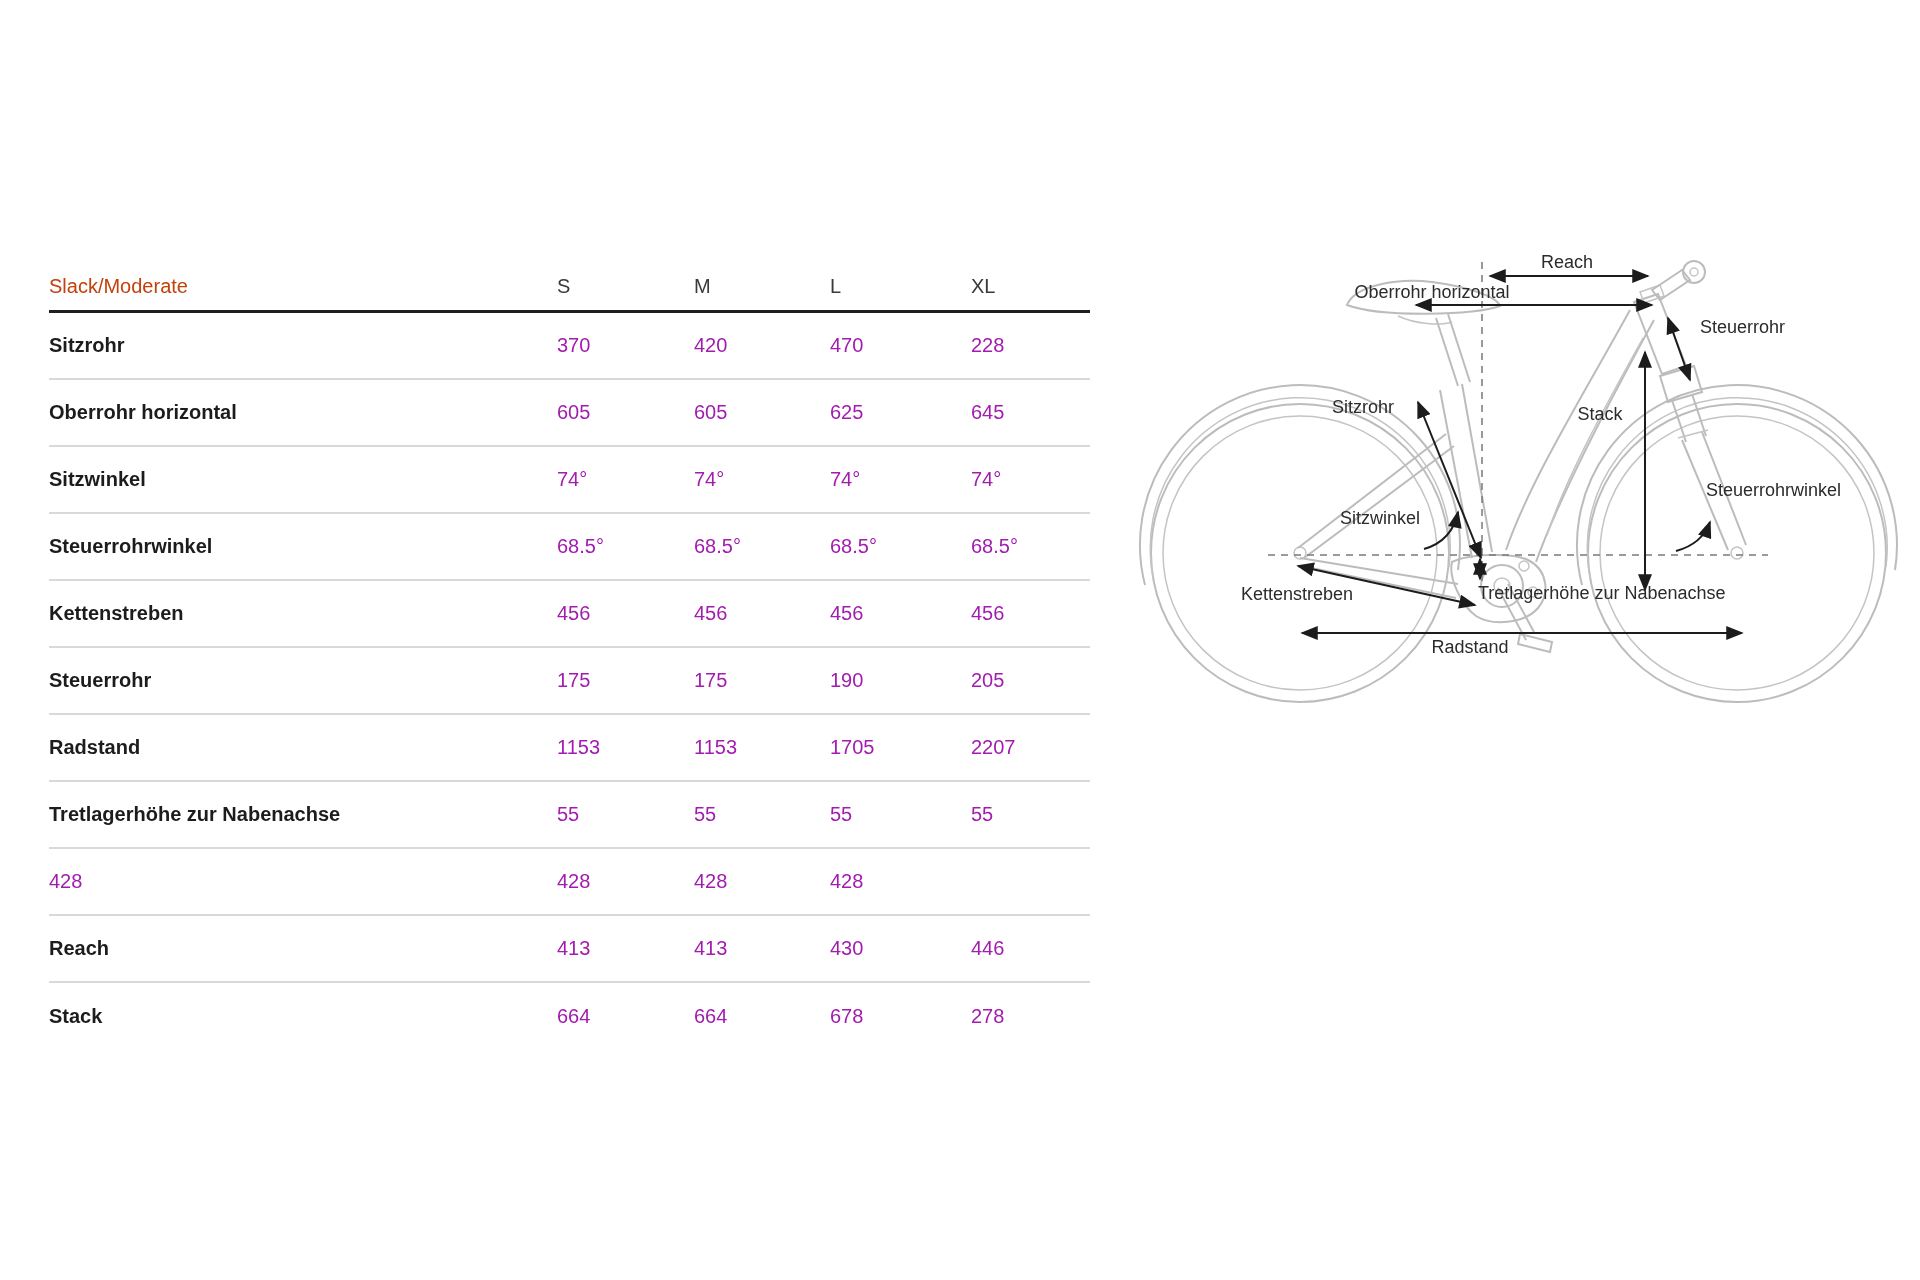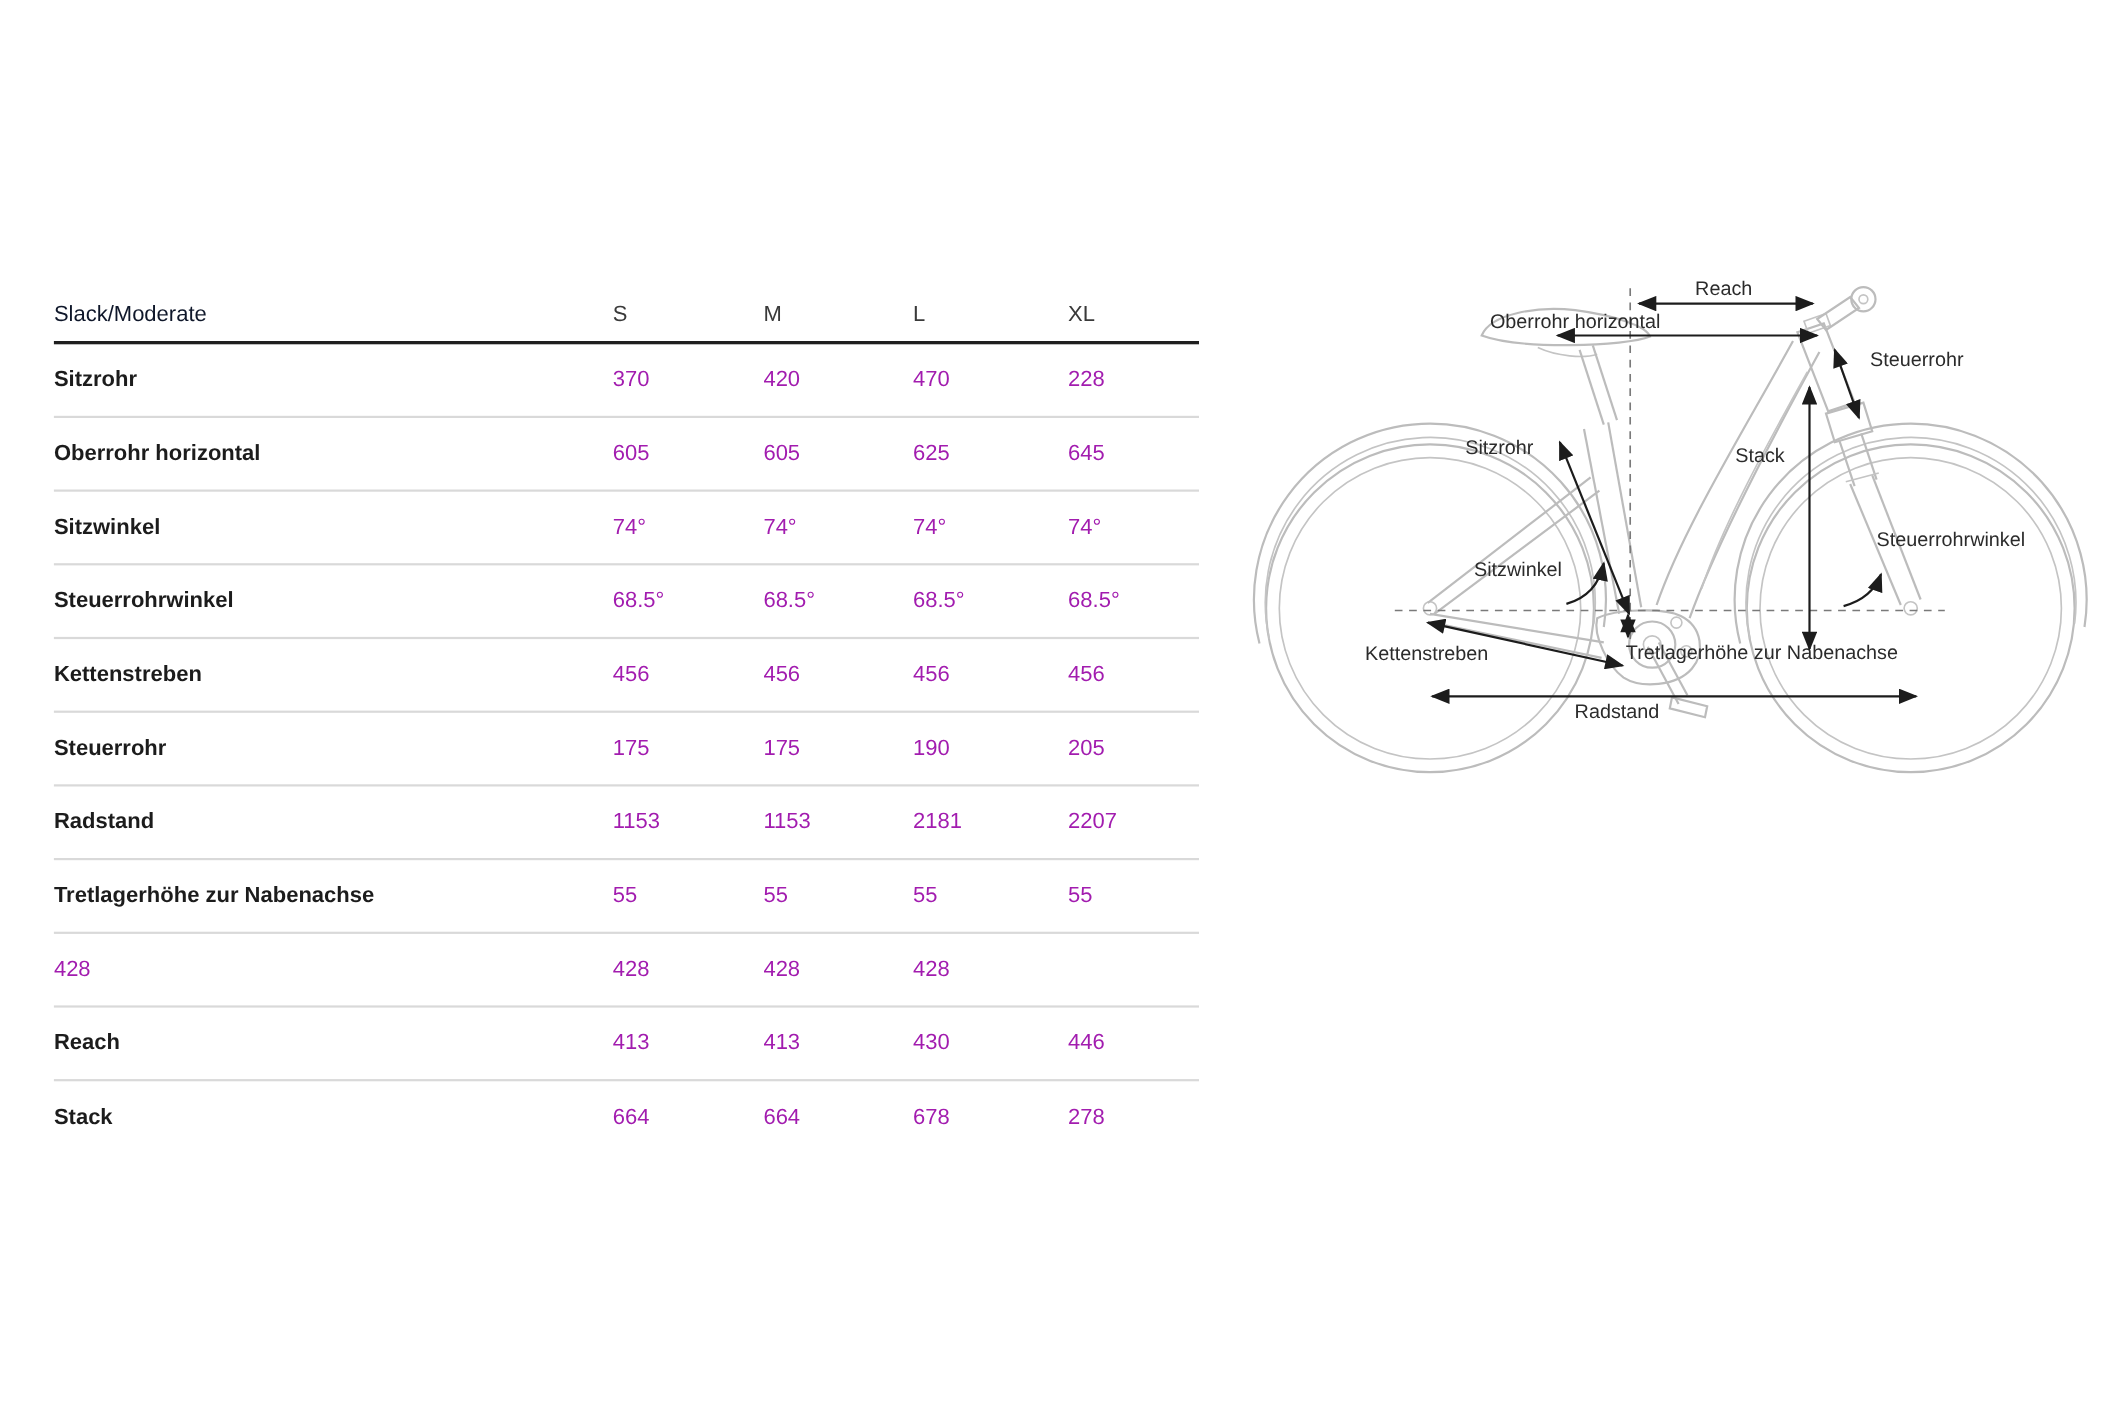--- a/index.html
+++ b/index.html
@@ -4,21 +4,21 @@
 <style>
   * { margin:0; padding:0; box-sizing:border-box; }
   html,body { width:1920px; height:1280px; background:#ffffff; overflow:hidden;
               font-family:"Liberation Sans", sans-serif; }
   #stage { position:relative; width:1920px; height:1280px; background:#fff; }
 
   
   .geo-table { position:absolute; left:49px; top:262px; width:1041px; }
   .gt-header { display:grid; grid-template-columns:508px 137px 136px 141px 1fr;
                align-items:center; height:51px; border-bottom:3px solid #1f1f1f; }
-  .gt-title  { color:#0f172a; font-size:20px; }
+  .gt-title  { color:#c2410c; font-size:20px; }
   .gt-col    { color:#3a3a3a; font-size:20px; }
   .gt-row { display:grid; grid-template-columns:508px 137px 136px 141px 1fr;
             align-items:center; height:67px; border-bottom:2px solid #d9d9d9; }
   .gt-row:last-child { border-bottom:none; }
   .gt-label { font-weight:bold; color:#1c1c1c; font-size:20px; }
   .gt-val   { color:#a21caf; font-size:20px; }
 
   
   svg text { font-family:"Liberation Sans", sans-serif; font-size:18px; fill:#2b2b2b; }
   .bike   { stroke:#bcbcbc; stroke-width:2; fill:none; }
@@ -79,21 +79,21 @@
       <div class="gt-label">Steuerrohr</div>
       <div class="gt-val">175</div>
       <div class="gt-val">175</div>
       <div class="gt-val">190</div>
       <div class="gt-val">205</div>
     </div>
     <div class="gt-row">
       <div class="gt-label">Radstand</div>
       <div class="gt-val">1153</div>
       <div class="gt-val">1153</div>
-      <div class="gt-val">2181</div>
+      <div class="gt-val">1705</div>
       <div class="gt-val">2207</div>
     </div>
     <div class="gt-row">
       <div class="gt-label">Tretlagerhöhe zur Nabenachse</div>
       <div class="gt-val">55</div>
       <div class="gt-val">55</div>
       <div class="gt-val">55</div>
       <div class="gt-val">55</div>
     </div>
     <div class="gt-row">

